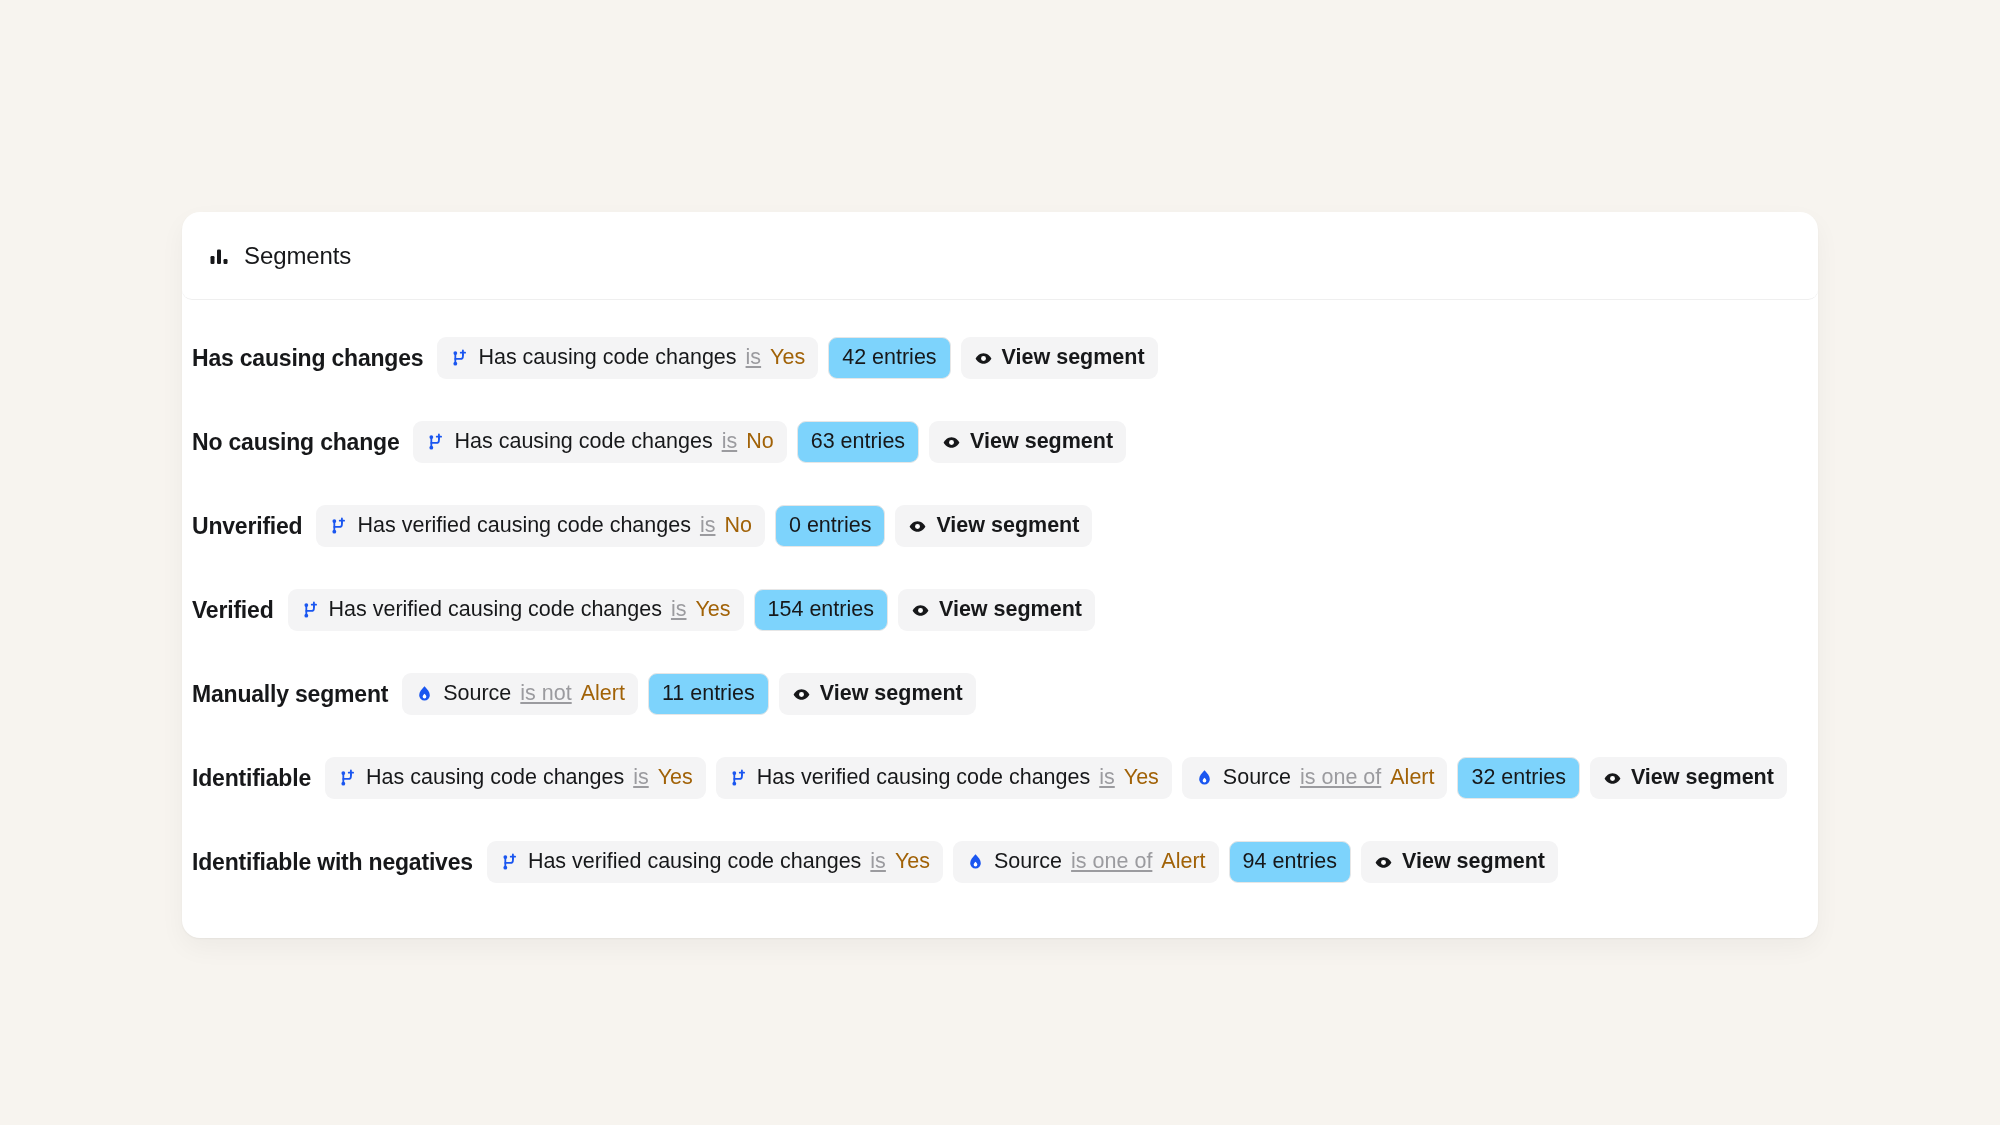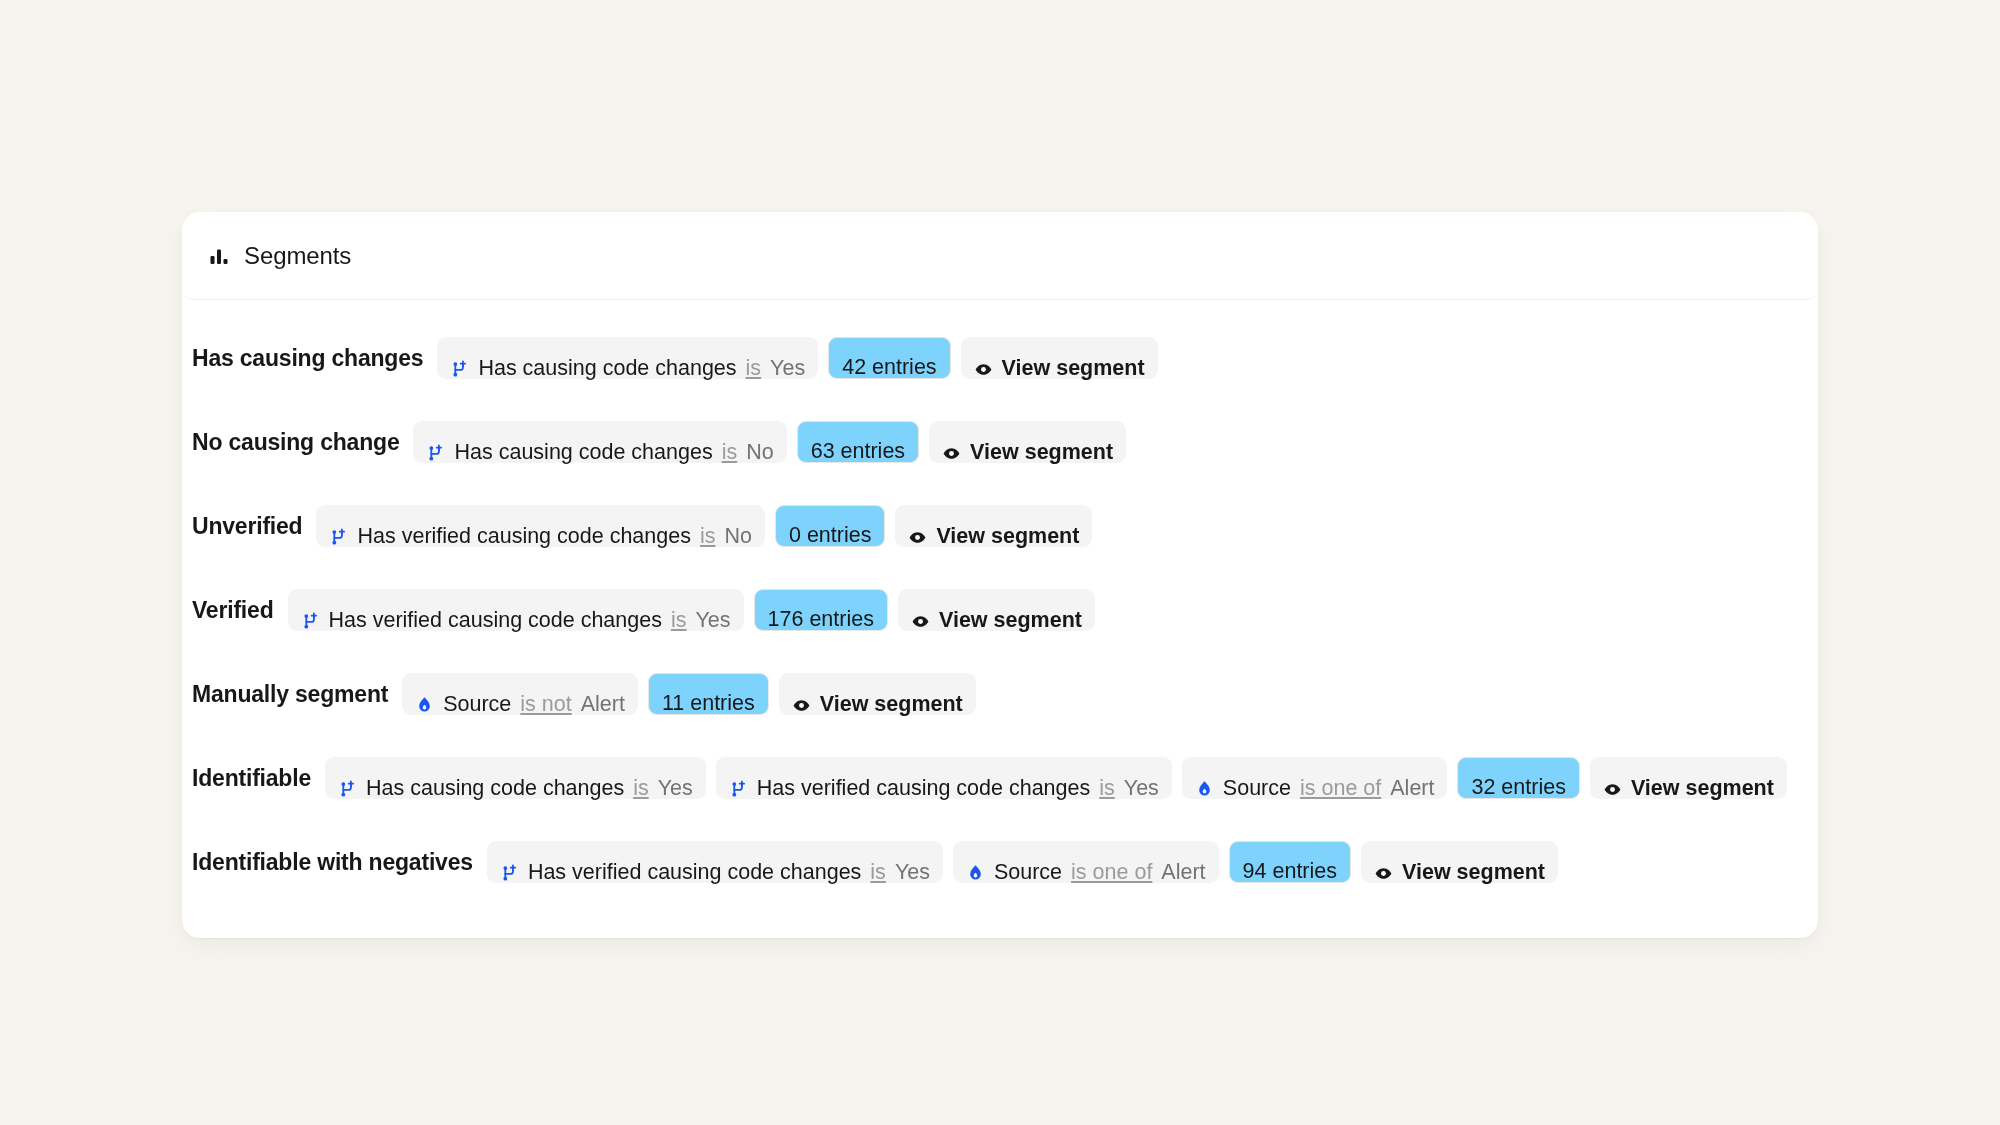--- a/index.html
+++ b/index.html
@@ -75,21 +75,21 @@
     font-size: 23px;
     font-weight: bold;
     color: #17181a;
     letter-spacing: -0.2px;
     white-space: nowrap;
     margin-right: 4px;
   }
 
   .chip {
     display: inline-flex;
-    align-items: flex-end;
+    align-items: center;
     gap: 9px;
     height: 42px;
     padding: 0 13px;
     border-radius: 9px;
     white-space: nowrap;
     font-size: 21.5px;
     line-height: 1;
   }
   .chip-filter {
     background: #f4f4f5;
@@ -102,21 +102,21 @@
     font-size: 21.5px;
   }
   .chip-action {
     background: #f4f4f5;
     color: #17181a;
     font-weight: bold;
   }
 
   .chip-field { color: #17181a; }
   .chip-op { color: #9b9b9f; text-decoration: underline; }
-  .chip-value { color: #737373; }
+  .chip-value { color: #a16207; }
 
   .chip-icon {
     display: inline-flex;
     align-items: center;
     justify-content: center;
     width: 19px;
     height: 19px;
     flex: none;
   }
   .chip-icon svg { display: block; }
@@ -236,21 +236,21 @@
                 <circle cx="5.6" cy="4.3" r="2.0" fill="#1a56f0"></circle>
                 <circle cx="5.6" cy="15.4" r="2.0" fill="#1a56f0"></circle>
                 <path d="M13.6 1.6 v4.6 M11.3 3.9 h4.6" stroke="#1a56f0" stroke-width="1.9" stroke-linecap="round"></path>
               </svg>
             </span>
             <span class="chip-field">Has verified causing code changes</span>
             <span class="chip-op">is</span>
             <span class="chip-value">Yes</span>
           </div>
           <div class="chip chip-count">
-            <span>176 entries</span>
+            <span>154 entries</span>
           </div>
           <div class="chip chip-action">
             <span class="chip-icon">
               <svg width="19" height="19" viewBox="0 0 20 20" aria-hidden="true">
                 <path d="M10 4.4c4 0 7.2 3.2 8.3 5.6-1.1 2.4-4.3 5.6-8.3 5.6S2.8 12.4 1.7 10C2.8 7.6 6 4.4 10 4.4z" fill="#17181a"></path>
                 <circle cx="10" cy="10" r="2.6" fill="#ffffff"></circle>
               </svg>
             </span>
             <span>View segment</span>
           </div>

